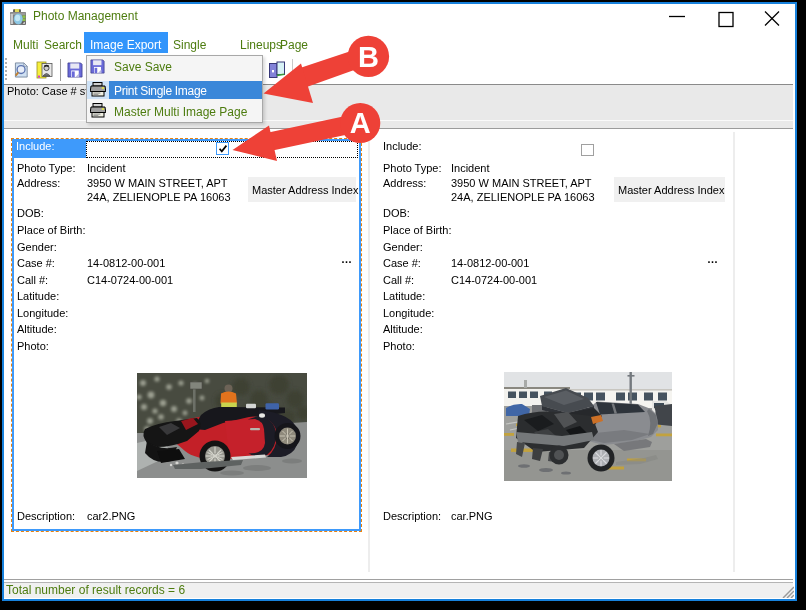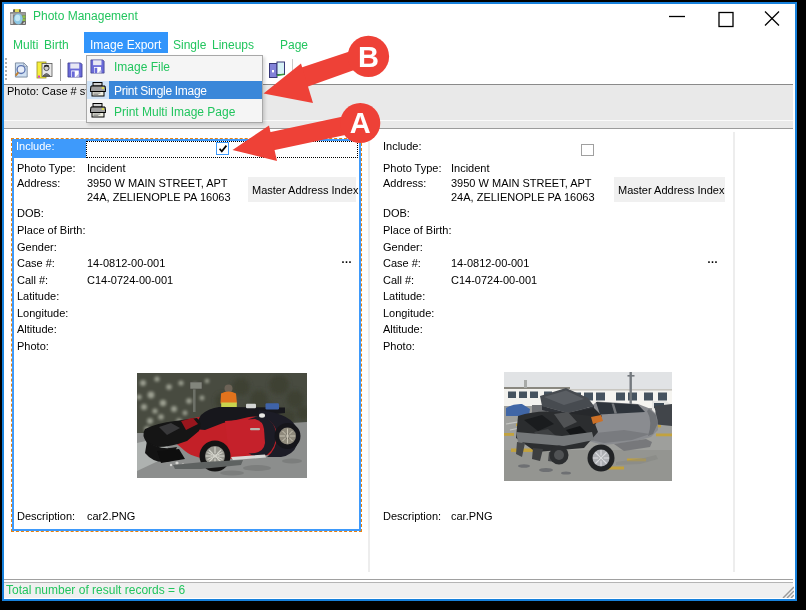--- a/index.html
+++ b/index.html
@@ -1,20 +1,20 @@
 <!DOCTYPE html>
 <html><head>
 <meta charset="utf-8">
 <style>
   html,body{margin:0;padding:0;}
   body{width:806px;height:610px;background:#000;position:relative;overflow:hidden;
        font-family:"Liberation Sans", sans-serif;}
   .abs{position:absolute;}
   .t11{position:absolute;font-size:11px;color:#000;white-space:nowrap;line-height:13px;}
-  .t12{position:absolute;font-size:12px;color:#22c55e;white-space:nowrap;line-height:14px;}
+  .t12{position:absolute;font-size:12px;color:#4d7c0f;white-space:nowrap;line-height:14px;}
 </style>
 </head>
 <body>
 
   <div class="abs" style="left:2px;top:2px;width:795px;height:599px;border:2px solid #1781dc;background:#fff;box-sizing:border-box;"></div>
 
   <svg class="abs" style="left:10px;top:9px" width="17" height="17" viewBox="0 0 17 17">
     <rect x="4" y="0" width="6" height="3" fill="#e0da5a"></rect>
     <rect x="3.2" y="0.4" width="1.6" height="2.6" fill="#444"></rect>
     <rect x="9.2" y="0.4" width="1.6" height="2.6" fill="#444"></rect>
@@ -31,24 +31,24 @@
   <div class="t12" style="left:33px;top:9px;">Photo Management</div>
   <svg class="abs" style="left:660px;top:2px" width="130" height="28" viewBox="0 0 130 28">
     <line x1="9" y1="14.5" x2="25" y2="14.5" stroke="#000" stroke-width="1.3"></line>
     <rect x="59" y="10.5" width="14" height="14" fill="none" stroke="#000" stroke-width="1.3"></rect>
     <line x1="105" y1="9.5" x2="119" y2="23.5" stroke="#000" stroke-width="1.3"></line>
     <line x1="119" y1="9.5" x2="105" y2="23.5" stroke="#000" stroke-width="1.3"></line>
   </svg>
 
   <div class="abs" style="left:84px;top:32px;width:84px;height:21px;background:#3295fb;"></div>
   <div class="t12" style="left:13px;top:38px;">Multi</div>
-  <div class="t12" style="left:44px;top:38px;">Birth</div>
+  <div class="t12" style="left:44px;top:38px;">Search</div>
   <div class="t12" style="left:90px;top:38px;color:#fff;">Image Export</div>
   <div class="t12" style="left:173px;top:38px;">Single</div>
-  <div class="t12" style="left:212px;top:38px;">Lineups</div>
+  <div class="t12" style="left:240px;top:38px;">Lineups</div>
   <div class="t12" style="left:280px;top:38px;">Page</div>
 
   <svg class="abs" style="left:4px;top:58px" width="6" height="24" viewBox="0 0 6 24">
     <g fill="#b0b0b0">
       <rect x="1" y="0" width="2" height="2"></rect>
       <rect x="1" y="4" width="2" height="2"></rect>
       <rect x="1" y="8" width="2" height="2"></rect>
       <rect x="1" y="12" width="2" height="2"></rect>
       <rect x="1" y="16" width="2" height="2"></rect>
       <rect x="1" y="20" width="2" height="2"></rect>
@@ -359,41 +359,41 @@
   </svg>
 
   <div class="abs" style="left:85.5px;top:54.5px;width:177px;height:68px;background:#f5f5f5;border:1px solid #a8a8a8;box-sizing:border-box;box-shadow:2px 2px 3px rgba(0,0,0,0.15);"></div>
   <svg class="abs" style="left:90px;top:59px" width="15" height="15" viewBox="0 0 17 17">
     <path d="M1 1 H14.5 L16 2.5 V16 H1 Z" fill="#6a6ad8" stroke="#3a3a88" stroke-width="0.8"></path>
     <rect x="3.5" y="1.5" width="9.5" height="5.5" fill="#e8e8f4"></rect>
     <rect x="4.5" y="9" width="8" height="7" fill="#fff"></rect>
     <rect x="5.2" y="10" width="3" height="6" fill="#6a6ad8"></rect>
     <path d="M9 16 l4 -4 v4 Z" fill="#b8b8e0"></path>
   </svg>
-  <div class="t12" style="left:114px;top:59.6px;">Image File</div>
+  <div class="t12" style="left:114px;top:59.6px;">Save Save</div>
   <div class="abs" style="left:86.5px;top:80.7px;width:22.5px;height:18.2px;background:#cfe3f7;"></div>
   <div class="abs" style="left:109px;top:80.7px;width:152.5px;height:18.2px;background:#3a87d9;"></div>
   <svg class="abs" style="left:90px;top:82px" width="16" height="15" viewBox="0 0 16 15">
     <rect x="3" y="0.5" width="9" height="3.5" fill="#cfcfcf" stroke="#000" stroke-width="1"></rect>
     <path d="M1 4 H15 L15.8 9.5 H0.2 Z" fill="#9f9f9f" stroke="#000" stroke-width="1"></path>
     <rect x="2" y="9.5" width="12" height="4.5" fill="#efefe2" stroke="#000" stroke-width="1"></rect>
     <rect x="3.4" y="10.6" width="7" height="1" fill="#888"></rect>
     <rect x="3.4" y="12.2" width="5" height="1" fill="#888"></rect>
     <rect x="11.8" y="5.2" width="2.4" height="1.6" fill="#e8e840"></rect>
   </svg>
   <div class="t12" style="left:114px;top:83.6px;color:#fff;letter-spacing:-0.3px;">Print Single Image</div>
   <svg class="abs" style="left:90px;top:103px" width="16" height="15" viewBox="0 0 16 15">
     <rect x="3" y="0.5" width="9" height="3.5" fill="#cfcfcf" stroke="#000" stroke-width="1"></rect>
     <path d="M1 4 H15 L15.8 9.5 H0.2 Z" fill="#9f9f9f" stroke="#000" stroke-width="1"></path>
     <rect x="2" y="9.5" width="12" height="4.5" fill="#efefe2" stroke="#000" stroke-width="1"></rect>
     <rect x="3.4" y="10.6" width="7" height="1" fill="#888"></rect>
     <rect x="3.4" y="12.2" width="5" height="1" fill="#888"></rect>
     <rect x="11.8" y="5.2" width="2.4" height="1.6" fill="#e8e840"></rect>
   </svg>
-  <div class="t12" style="left:114px;top:104.5px;">Print Multi Image Page</div>
+  <div class="t12" style="left:114px;top:104.5px;">Master Multi Image Page</div>
 
 <svg class="abs" style="left:0;top:0" width="806" height="610" viewBox="0 0 806 610">
   <polygon points="349.5,51.5 357,69 302.5,88.5 295.5,69.5" fill="#ee4137"></polygon>
   <polygon points="263.5,93.5 301,63.5 313,103" fill="#ee4137"></polygon>
   <circle cx="368.4" cy="56.4" r="20.7" fill="#ee4137"></circle>
   <text x="368.4" y="66.8" font-family="Liberation Sans, sans-serif" font-size="29" font-weight="bold" fill="#fff" text-anchor="middle">B</text>
   <polygon points="343,116.5 347.5,134.5 272.5,150.5 268.5,132.5" fill="#ee4137"></polygon>
   <polygon points="232.5,150 269,125.5 277,161" fill="#ee4137"></polygon>
   <circle cx="360.3" cy="123" r="20" fill="#ee4137"></circle>
   <text x="360.3" y="133.4" font-family="Liberation Sans, sans-serif" font-size="29" font-weight="bold" fill="#fff" text-anchor="middle">A</text>

